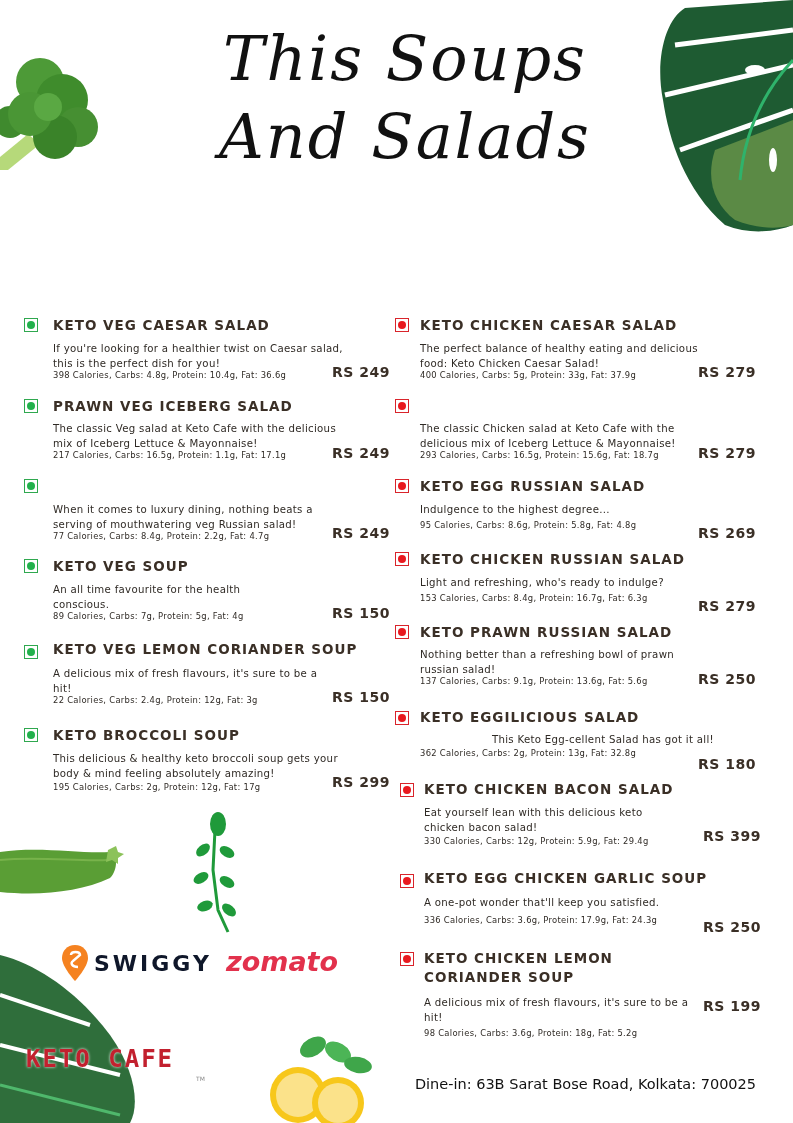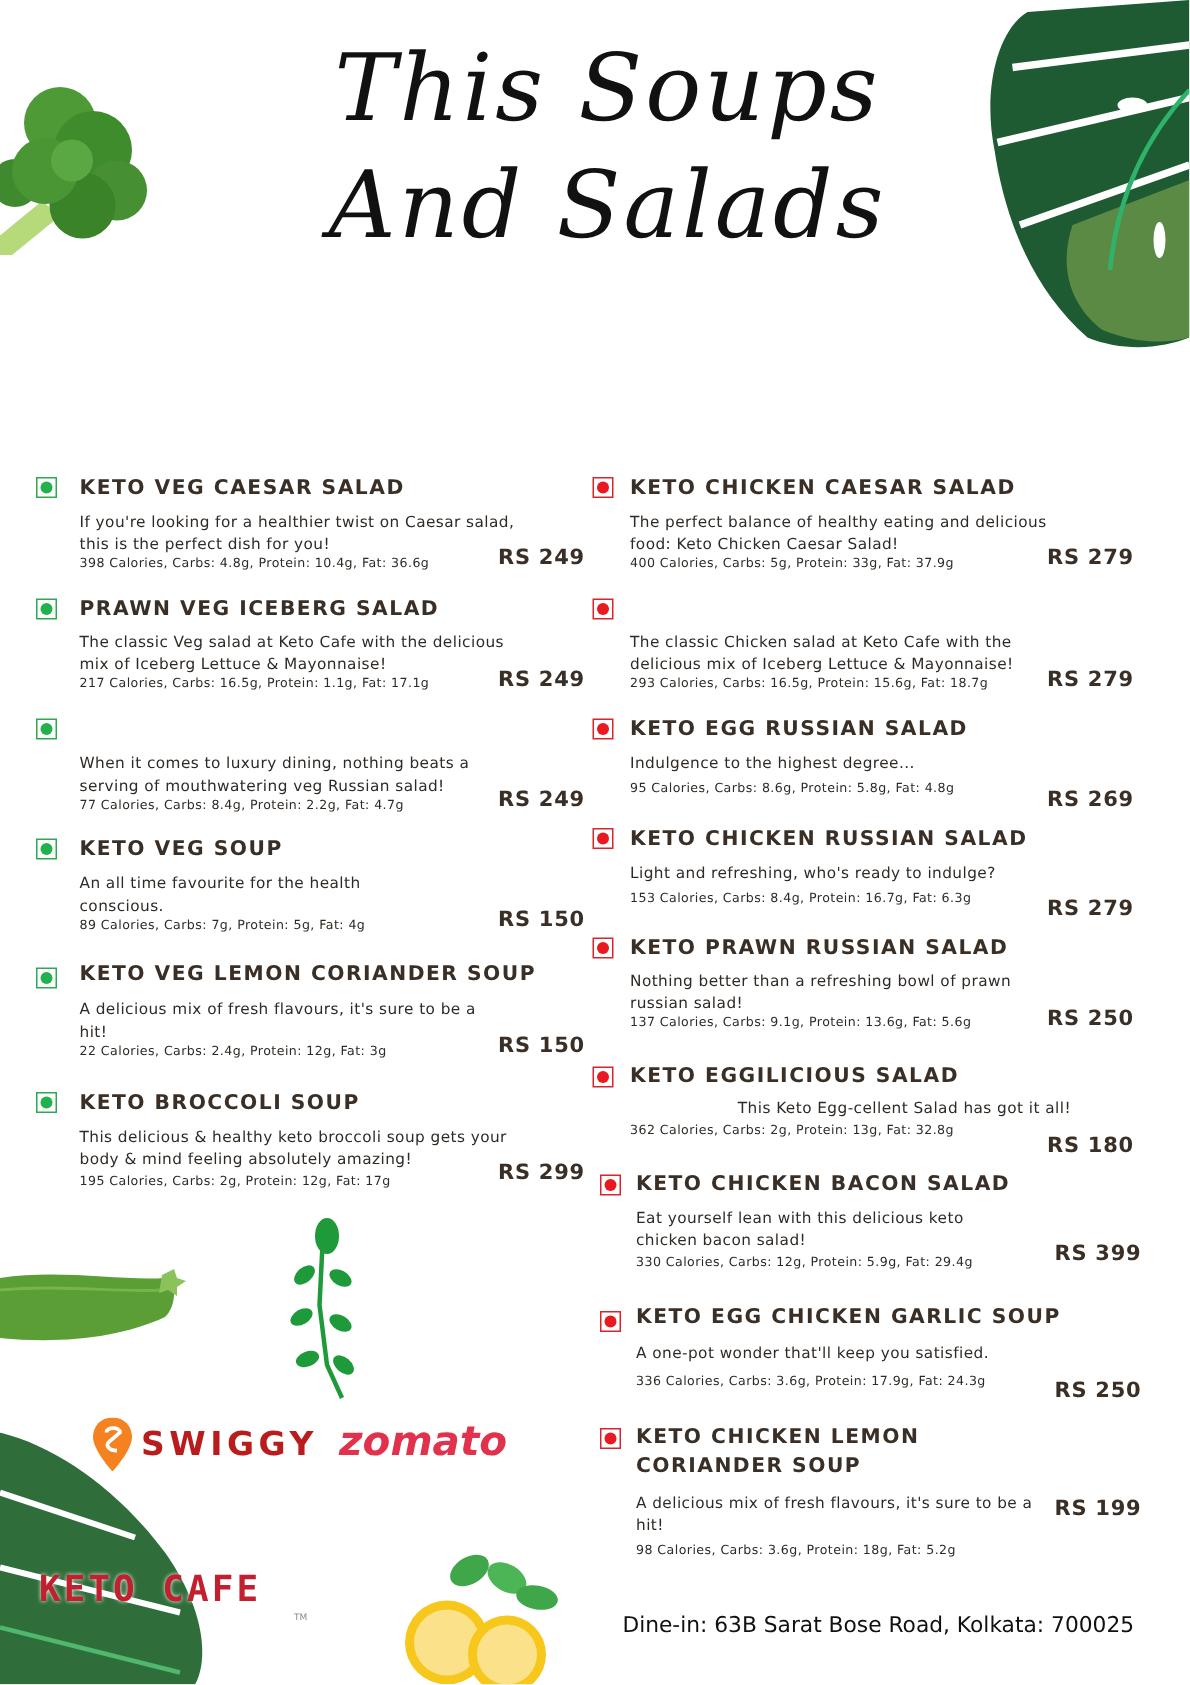--- a/index.html
+++ b/index.html
@@ -39,21 +39,21 @@
   .nutri {
     position:absolute; left:29px; font-size:8.4px; line-height:11px; color:#2f2a25; letter-spacing:0.3px; white-space:nowrap;
   }
 
   .footer {
     position:absolute; left:398px; top:1075px; width:375px; text-align:center;
     font-size:14.5px; line-height:19px; color:#111;
   }
 
   .swiggy { position:absolute; left:62px; top:945px; display:flex; align-items:center; }
-  .swiggy-label { font-weight:bold; font-size:22px; letter-spacing:3px; color:#b91c1c; margin-left:6px; }
+  .swiggy-label { font-weight:bold; font-size:22px; letter-spacing:3px; color:#0f172a; margin-left:6px; }
   .zomato { position:absolute; left:226px; top:946px; font-weight:bold; font-style:italic; font-size:27px; color:#e2314c; letter-spacing:0px; }
 
   .logo { position:absolute; left:26px; top:1045px; display:flex; align-items:center; }
   .logo-text { font-weight:bold; font-size:24px; color:#c2202e; letter-spacing:2px; font-family:"DejaVu Sans Mono", monospace; text-shadow:0 0 3px #fff; }
   .logo-tm { position:absolute; left:170px; top:30px; font-size:6px; color:#888; }
 </style>
 </head>
 <body>
 
 <svg style="position:absolute;left:0;top:52px" width="100" height="120" viewBox="0 0 100 120">

